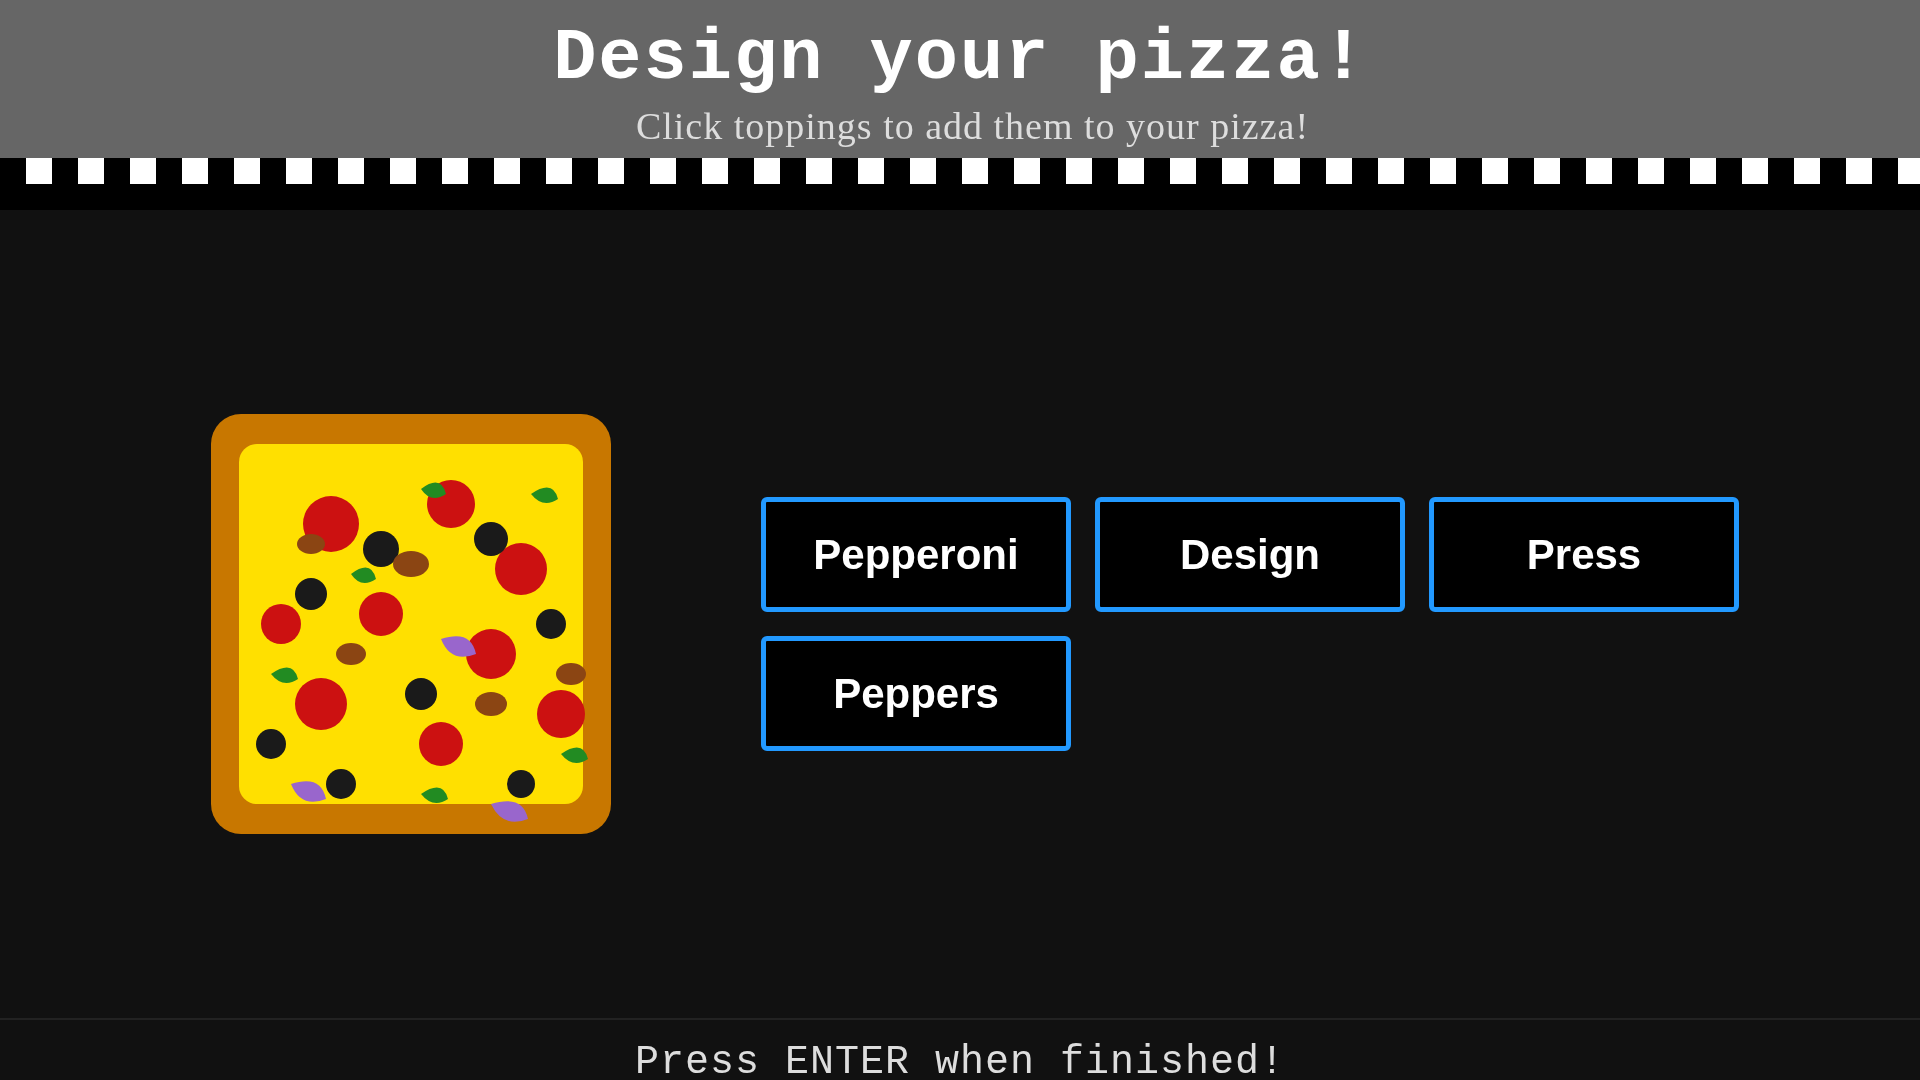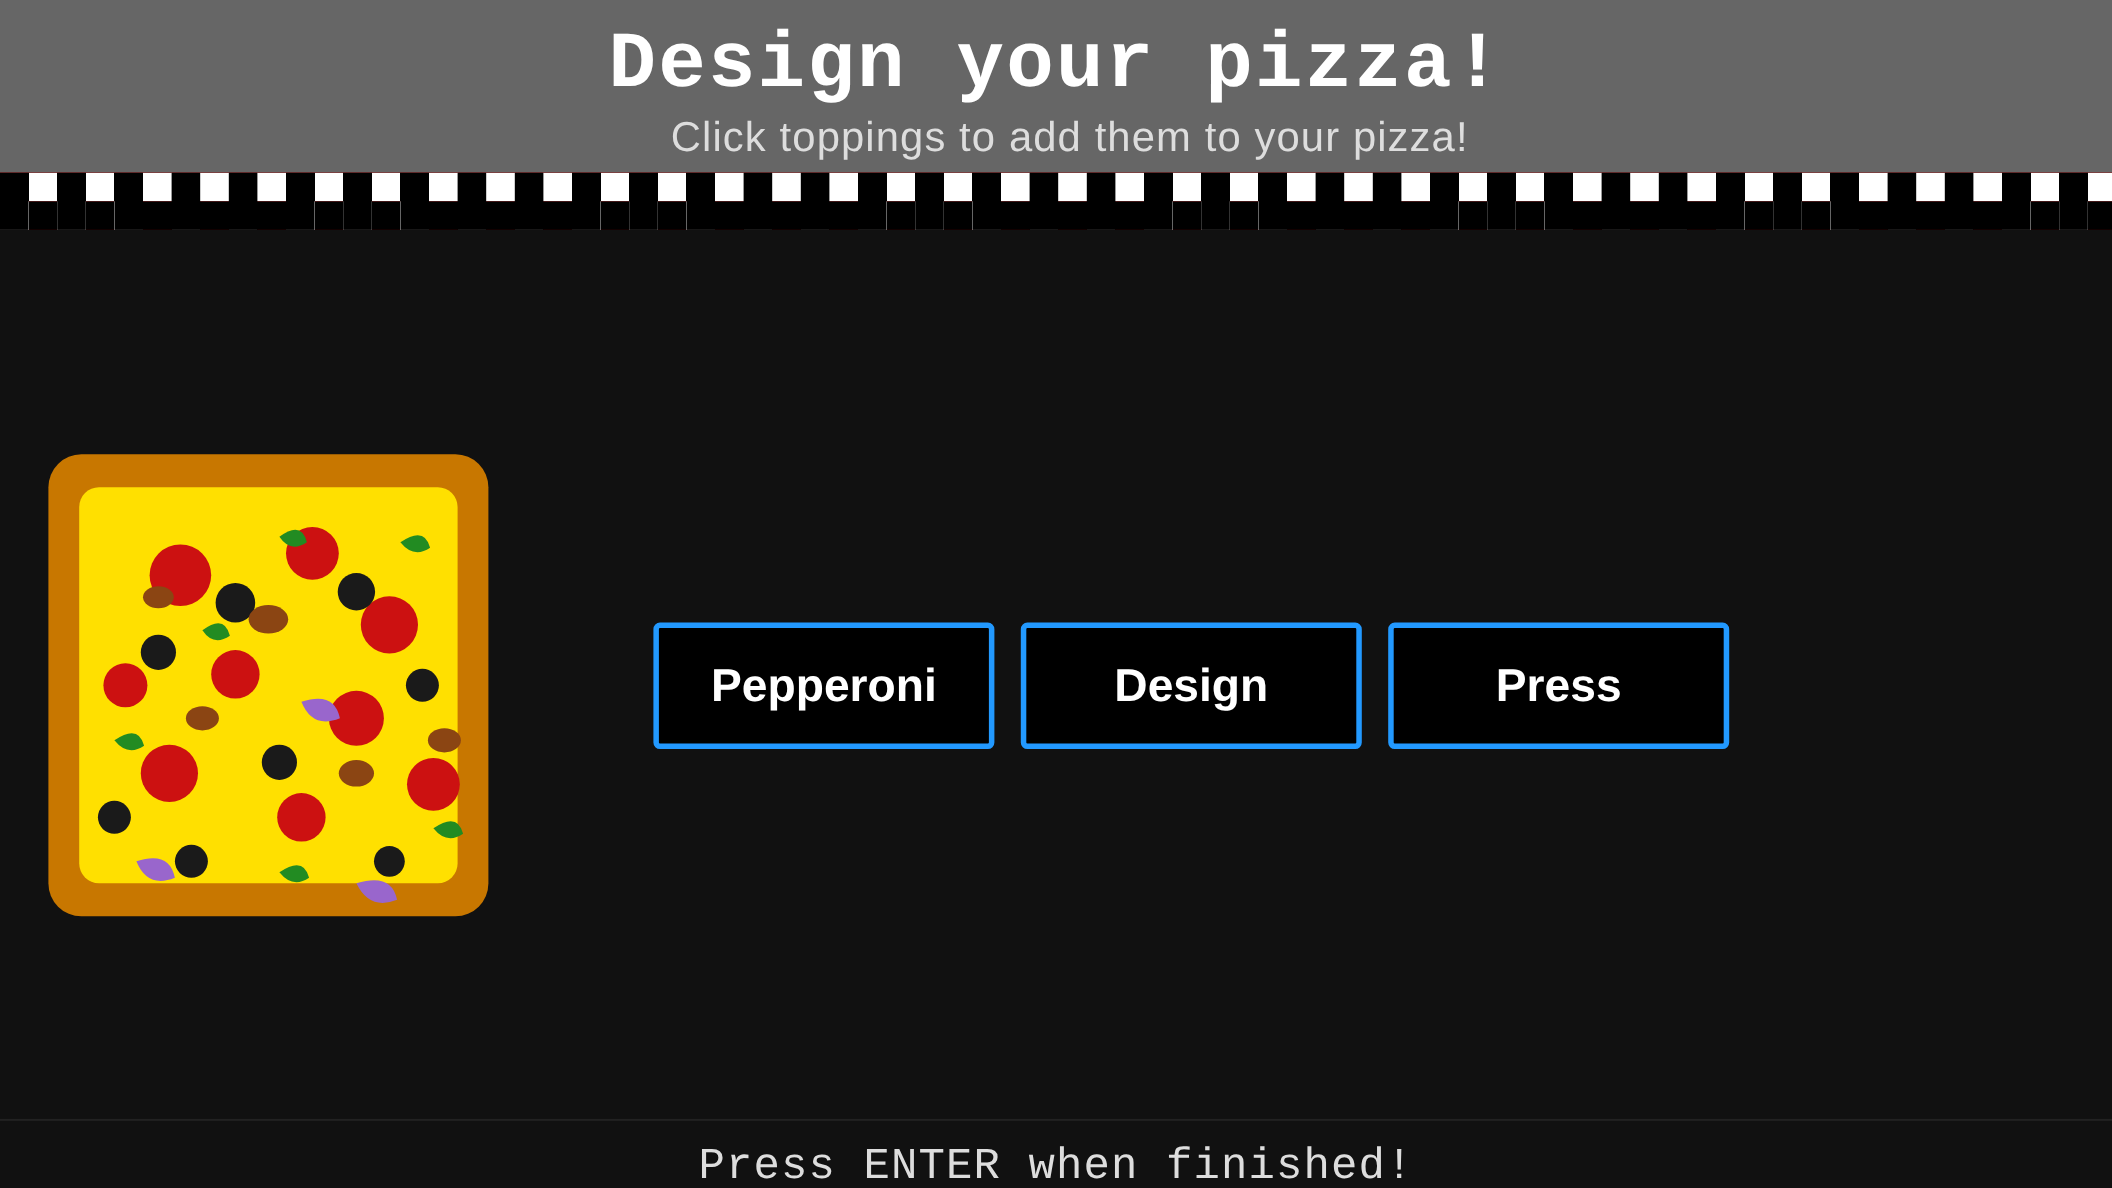--- a/index.html
+++ b/index.html
@@ -25,21 +25,21 @@
       font-size: 72px;
       font-weight: bold;
       letter-spacing: 2px;
       font-family: 'Courier New', Courier, monospace;
     }
 
     #header p {
       color: #ddd;
       font-size: 38px;
       margin-top: 4px;
-      font-family: Liberation Sans, sans-serif;
+      font-family: Liberation Serif, serif;
       letter-spacing: 1px;
       margin-left: 25px;
     }
 
     
     #checker-border {
       width: 100%;
       height: 52px;
       background-color: #cc0000;
       position: relative;
@@ -104,21 +104,21 @@
     }
 
     #pizza-svg {
       width: 100%;
       height: 100%;
     }
 
     
     #toppings-grid {
       display: grid;
-      grid-template-columns: 1fr 1fr 1fr 1fr;
+      grid-template-columns: 1fr 1fr 1fr;
       gap: 24px;
     }
 
     .topping-btn {
       width: 310px;
       height: 115px;
       background: #000;
       border: 5px solid #2299ff;
       border-radius: 6px;
       color: #fff;
@@ -208,19 +208,20 @@
     </svg>
   </div>
 
   <div id="toppings-grid">
 
     <button class="topping-btn">Pepperoni</button>
     <button class="topping-btn">Design</button>
 
     <button class="topping-btn">Press</button>
 
+    <button class="topping-btn">Peppers</button>
   </div>
 
 </div>
 
 <div id="footer">
   <p>Press ENTER when finished!</p>
 </div>
 
 </body></html>

